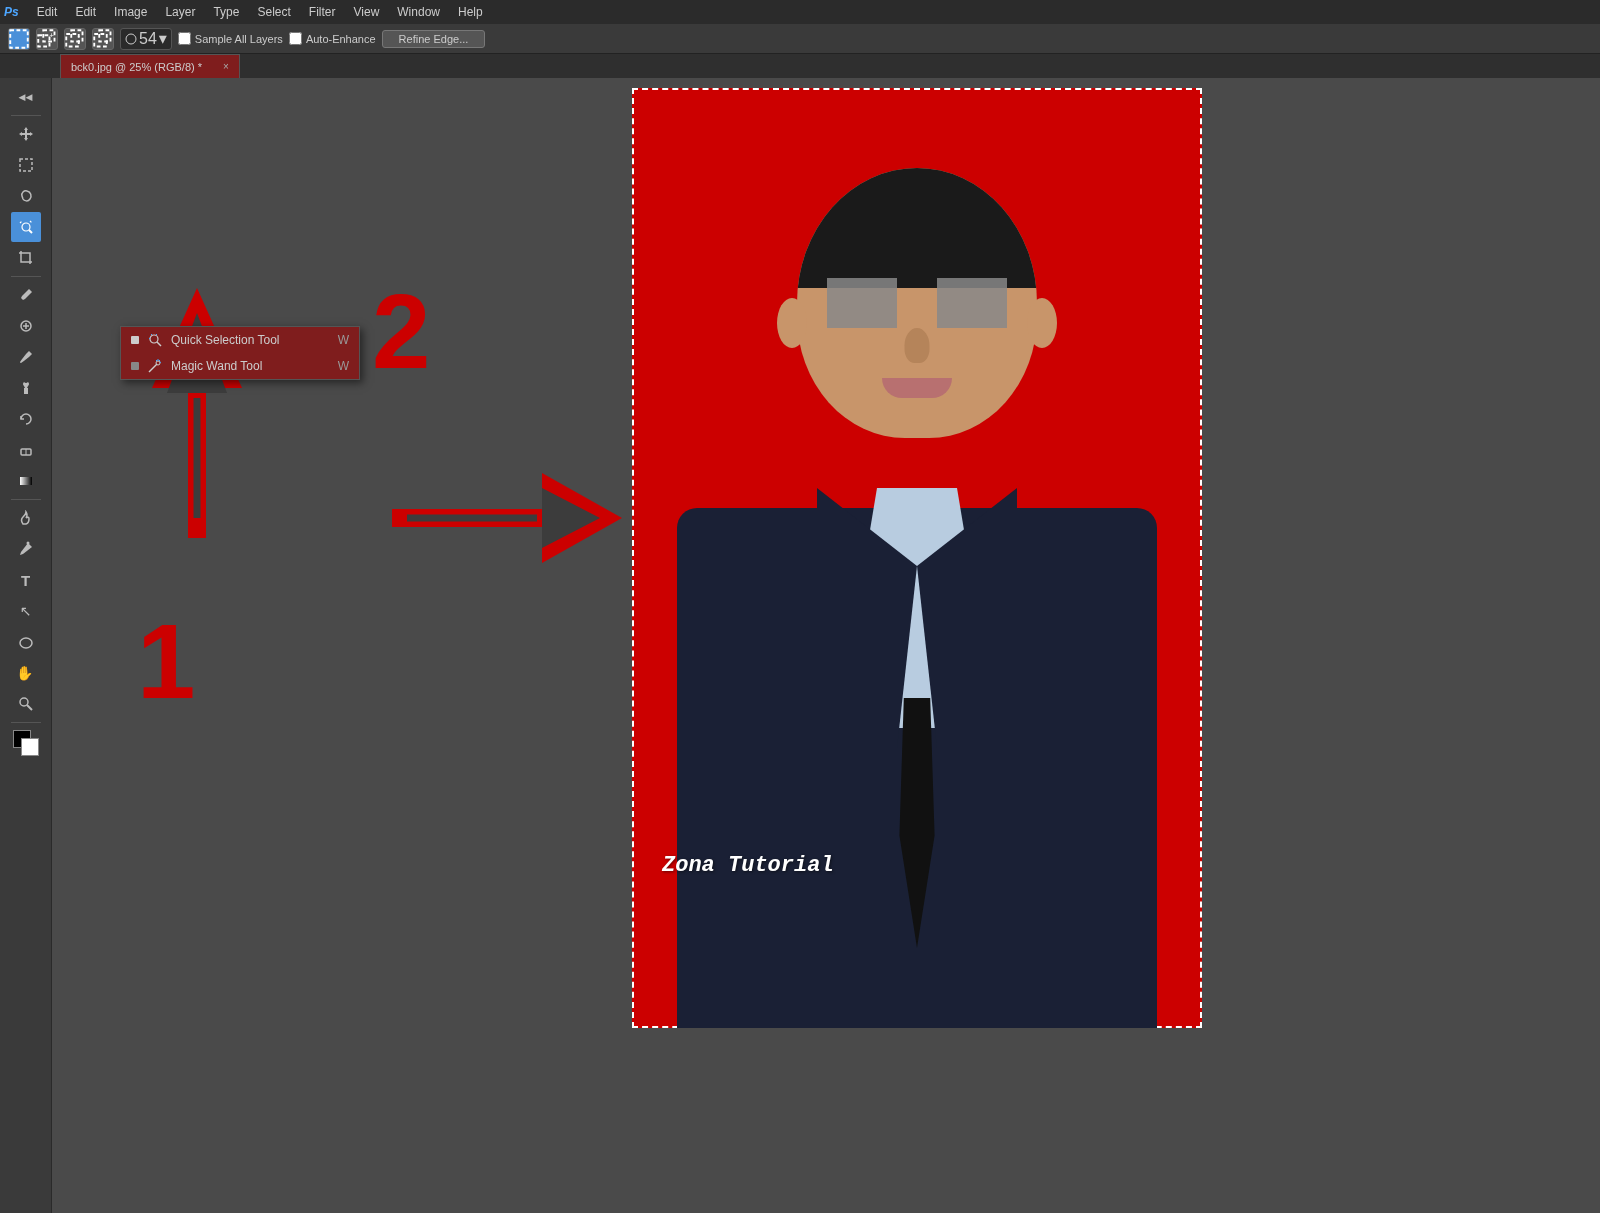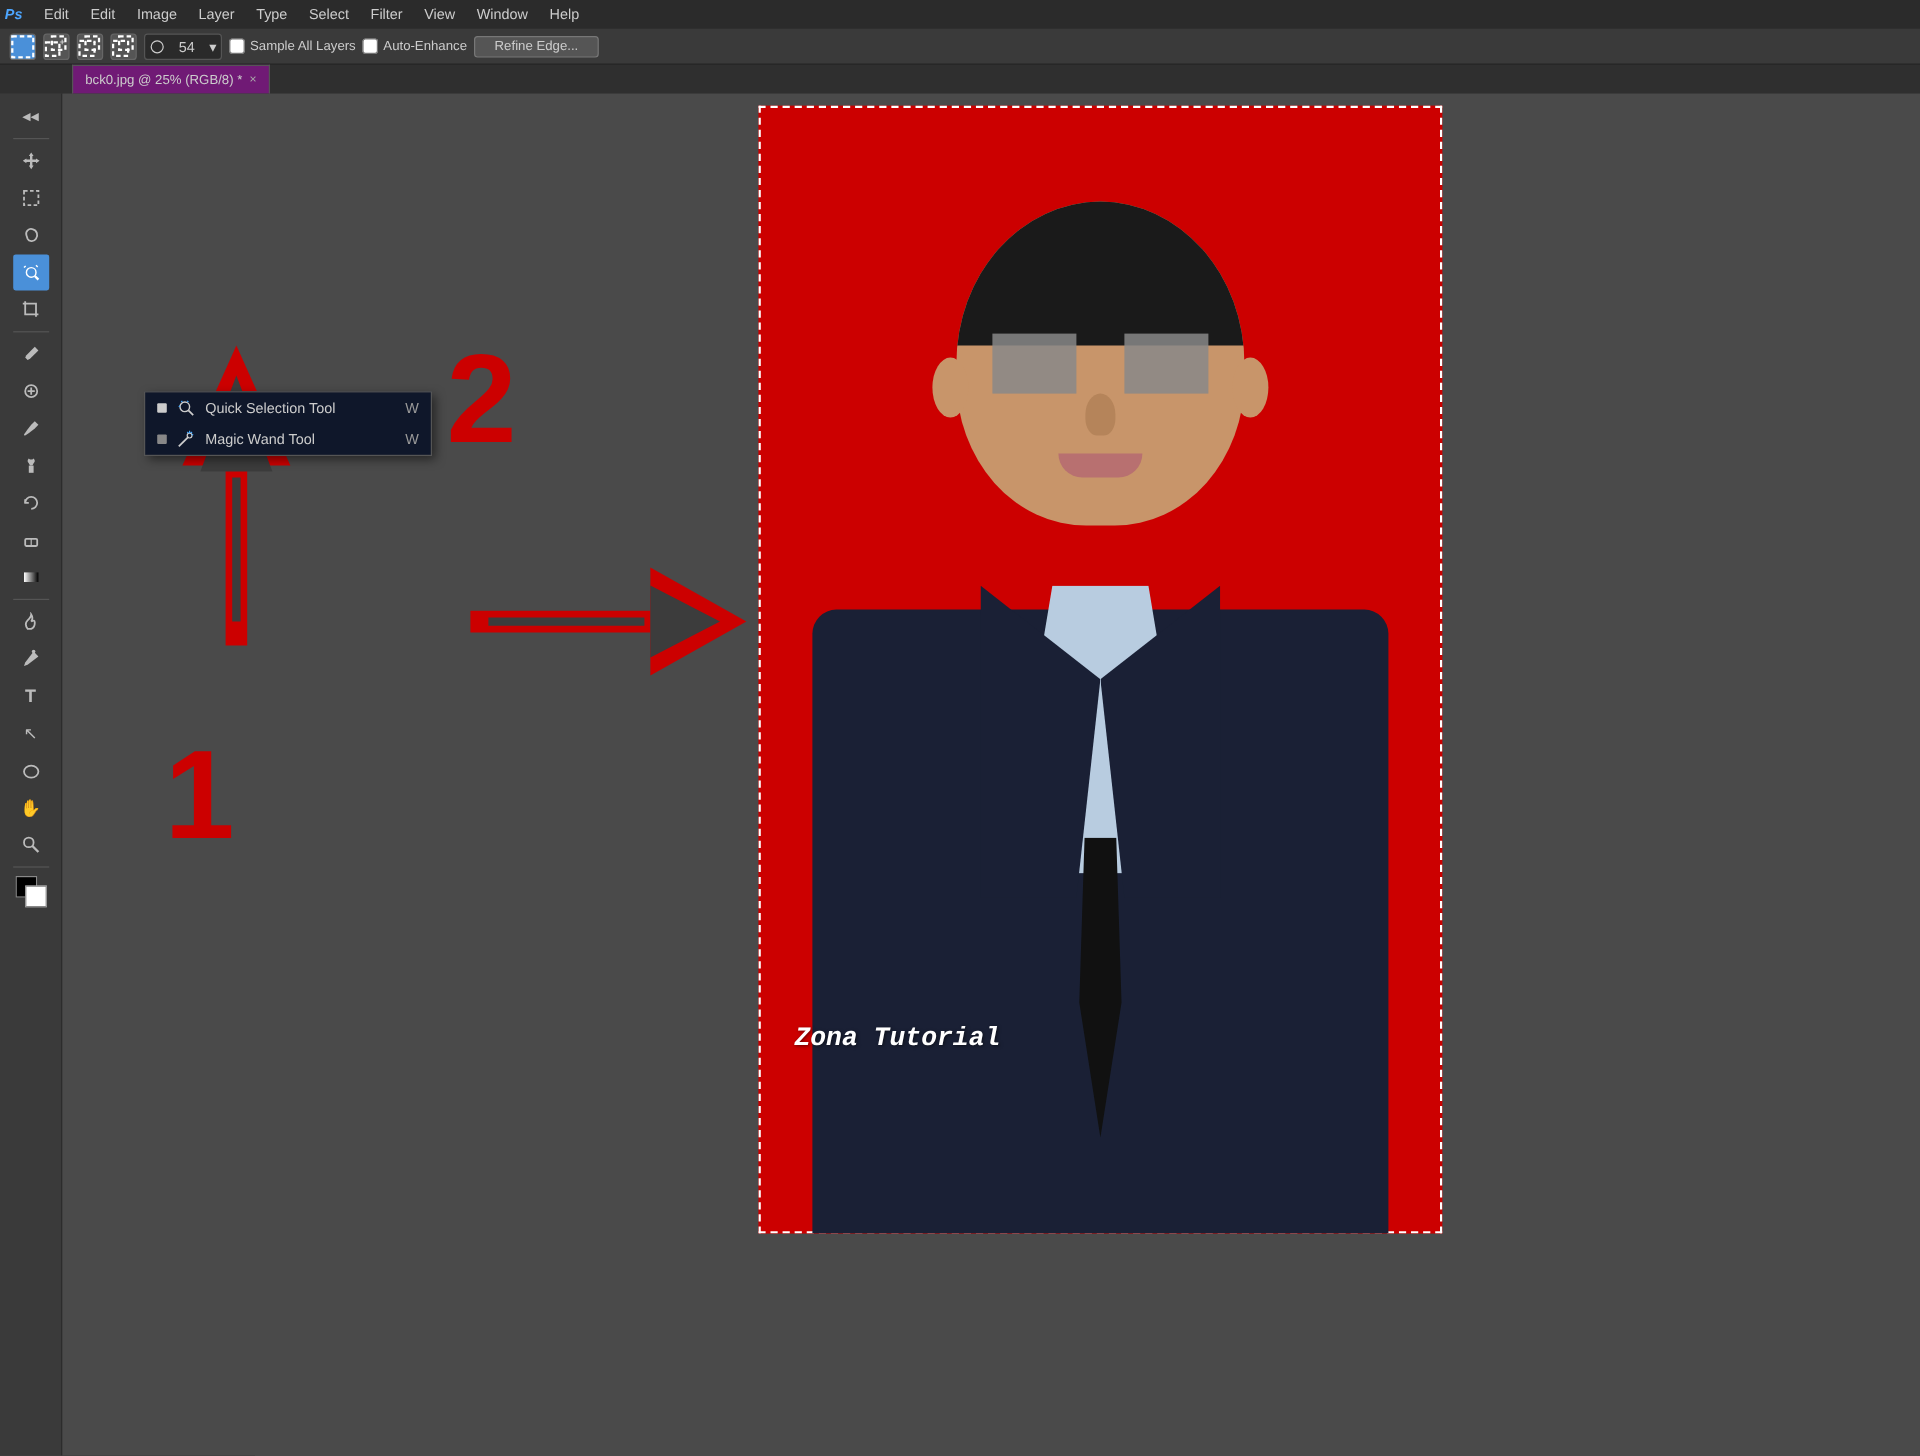--- a/index.html
+++ b/index.html
@@ -59,22 +59,22 @@
       color: #ccc;
       font-size: 10px;
     }
     .tool-btn.active { background: #4a90d9; }
     .size-box {
       display: flex; align-items: center;
       background: #2a2a2a;
       border: 1px solid #555;
       border-radius: 3px;
       height: 22px; padding: 0 4px;
-      font-size: 12px; color: #ccc;
-      gap: 12px;
+      font-size: 16px; color: #ccc;
+      gap: 2px;
     }
     .checkbox-label {
       display: flex; align-items: center; gap: 4px;
       font-size: 11px; color: #ccc;
     }
     .checkbox-label input { cursor: pointer; }
     .refine-btn {
       background: #555;
       border: 1px solid #777;
       border-radius: 3px;
@@ -88,26 +88,26 @@
     #tab-bar {
       width: 100%;
       height: 24px;
       background: #2f2f2f;
       display: flex;
       align-items: center;
       padding-left: 60px;
     }
     .doc-tab {
       height: 24px;
-      background: #701a75;
+      background: #7f1d1d;
       border-top: 1px solid #555;
       border-right: 1px solid #555;
       border-left: 1px solid #555;
       padding: 0 10px;
-      display: flex; align-items: center; gap: 6px;
+      display: flex; align-items: center; gap: 21px;
       font-size: 11px; color: #ccc;
       cursor: pointer;
     }
     .doc-tab .close-x {
       font-size: 10px; color: #aaa; cursor: pointer;
     }
 
     
     #main-area {
       display: flex;
@@ -149,21 +149,21 @@
       background: #4a4a4a;
       position: relative;
       overflow: hidden;
     }
 
     
     #context-menu {
       position: absolute;
       left: 68px;
       top: 248px;
-      background: #0f172a;
+      background: #7f1d1d;
       border: 1px solid #555;
       box-shadow: 3px 3px 8px rgba(0,0,0,0.5);
       width: 240px;
       z-index: 100;
     }
     .ctx-item {
       display: flex; align-items: center;
       padding: 5px 10px;
       gap: 8px;
       font-size: 12px; color: #ccc;

